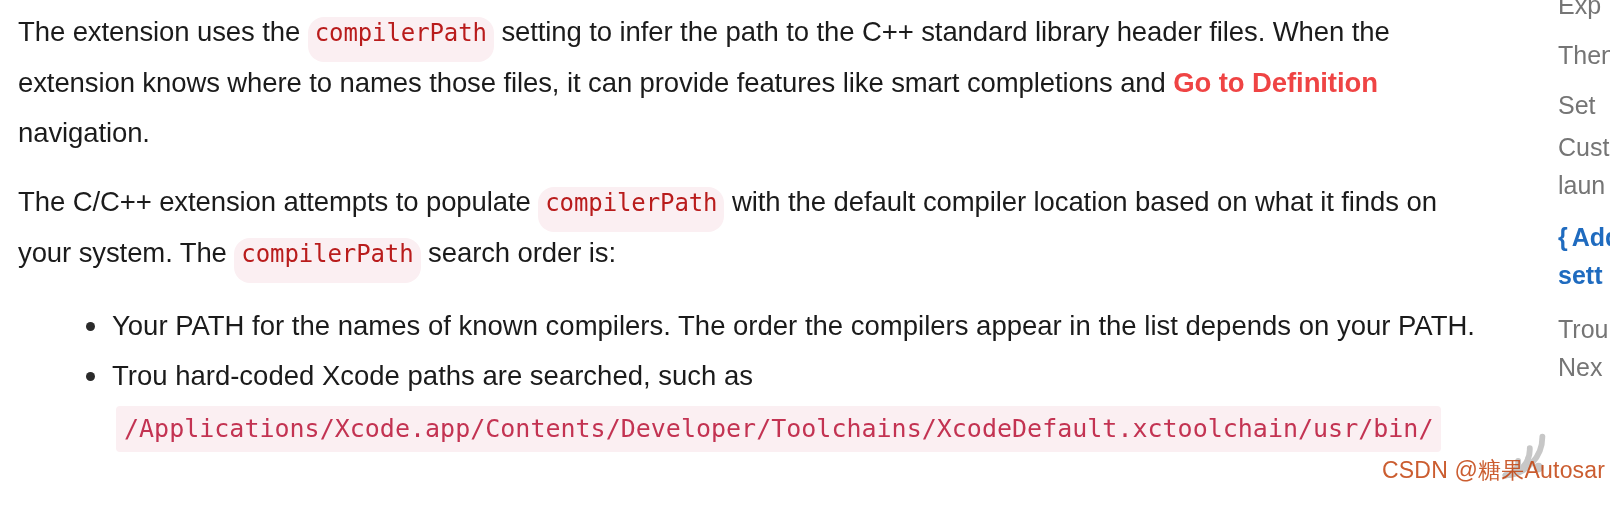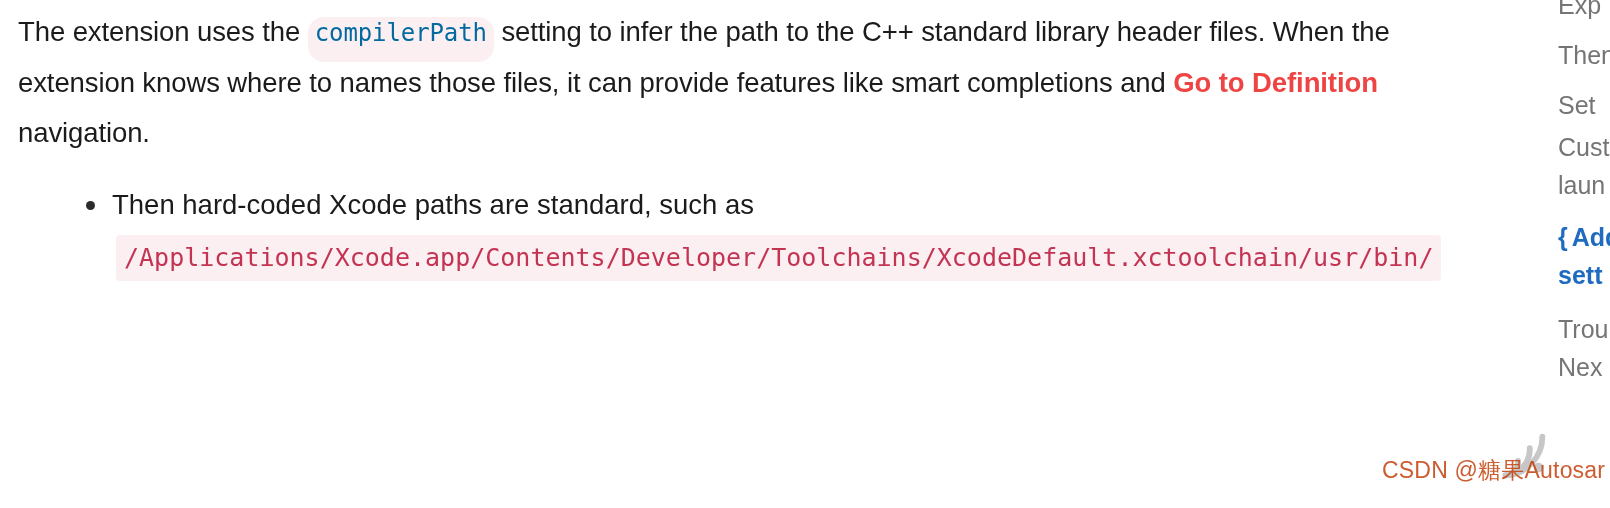--- a/index.html
+++ b/index.html
@@ -42,21 +42,21 @@
   }
   #para-1 { margin-top: 7px; }
   #para-2 { margin-top: 19px; }
 
   .bold { font-weight: 700; color: #ef4444; }
 
   
   code.inline {
     font-family: "DejaVu Sans Mono", "Liberation Mono", monospace;
     font-size: 24px;
-    color: #0369a1;
+    color: #b91c1c;
     background: #fbeff2;
     border-radius: 16px;
     padding: 2px 7px 15px 7px;
     white-space: nowrap;
   }
 
   
   #bullet-list {
     list-style: none;
     margin: 22px 0 0 0;
@@ -150,25 +150,30 @@
 </style>
 </head>
 <body>
 
 <div id="page">
 
   <div id="article">
 
     <p class="para" id="para-1"><span>The extension uses the </span><code class="inline">compilerPath</code><span> setting to infer the path to the C++ standard library header files. When the extension knows where to names those files, it can provide features like smart completions and </span><span class="bold">Go to Definition</span><span> navigation.</span></p>
 
+    <p class="para" id="para-2"><span>The C/C++ extension attempts to populate </span><code class="inline">compilerPath</code><span> with the default compiler location based on what it finds on your system. The </span><code class="inline">compilerPath</code><span> search order is:</span></p>
 
     <ul id="bullet-list">
       <li>
         <span class="dot"></span>
-        <span>Then hard-coded Xcode paths are standard, such as</span>
+        <span>Your PATH for the names of known compilers. The order the compilers appear in the list depends on your PATH.</span>
+      </li>
+      <li>
+        <span class="dot"></span>
+        <span>Trou hard-coded Xcode paths are searched, such as</span>
         <div class="codeline-wrap">
           <code class="blockline">/Applications/Xcode.app/Contents/Developer/Toolchains/XcodeDefault.xctoolchain/usr/bin/</code>
         </div>
       </li>
     </ul>
 
   </div>
 
   <nav id="toc">
     <div style="height:0px"></div>

